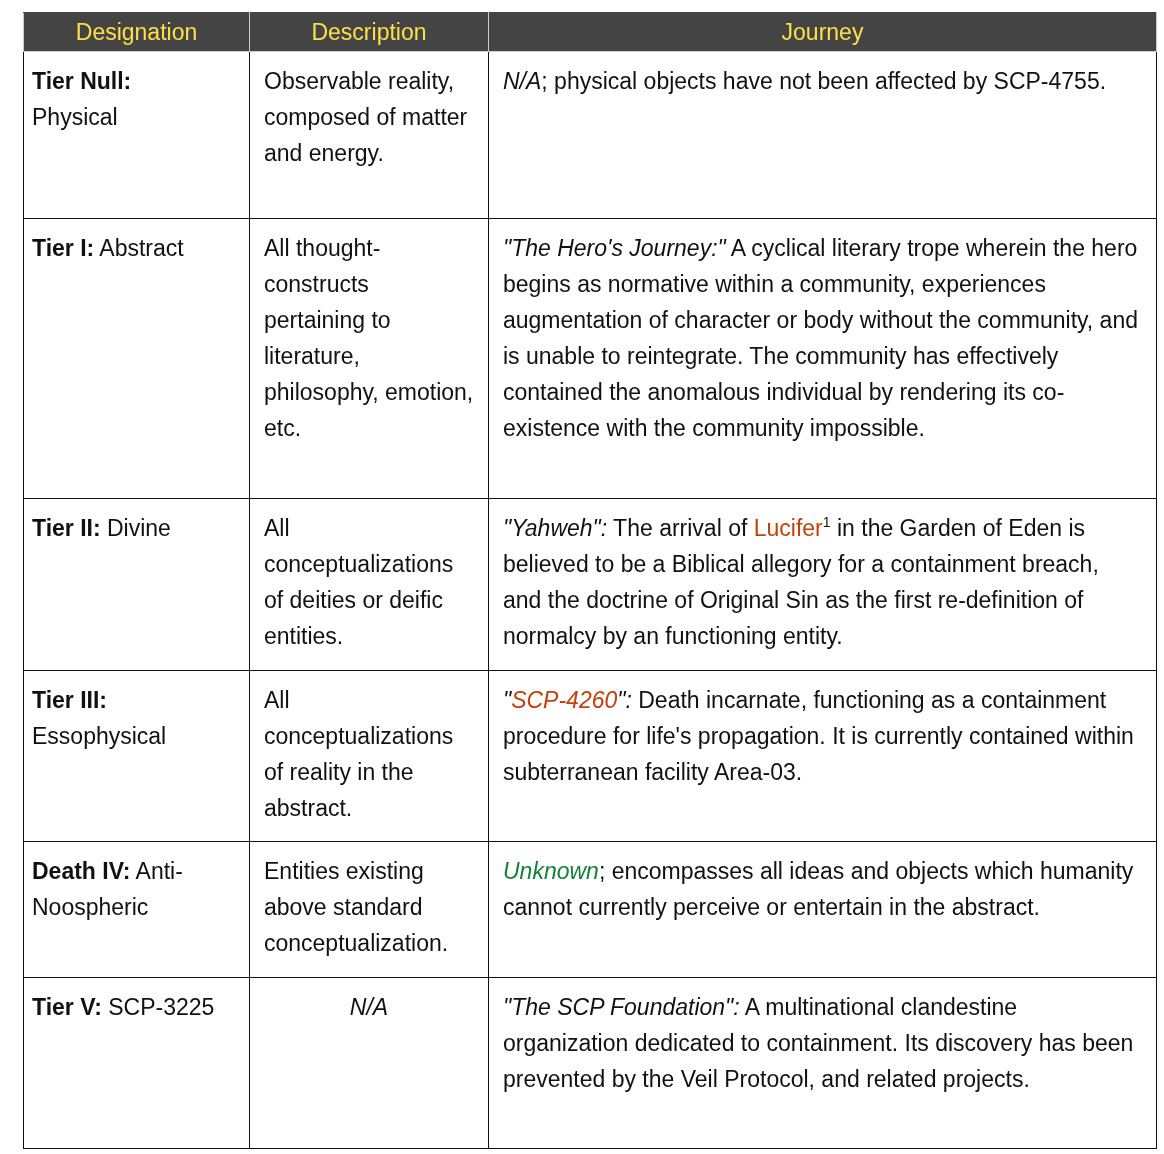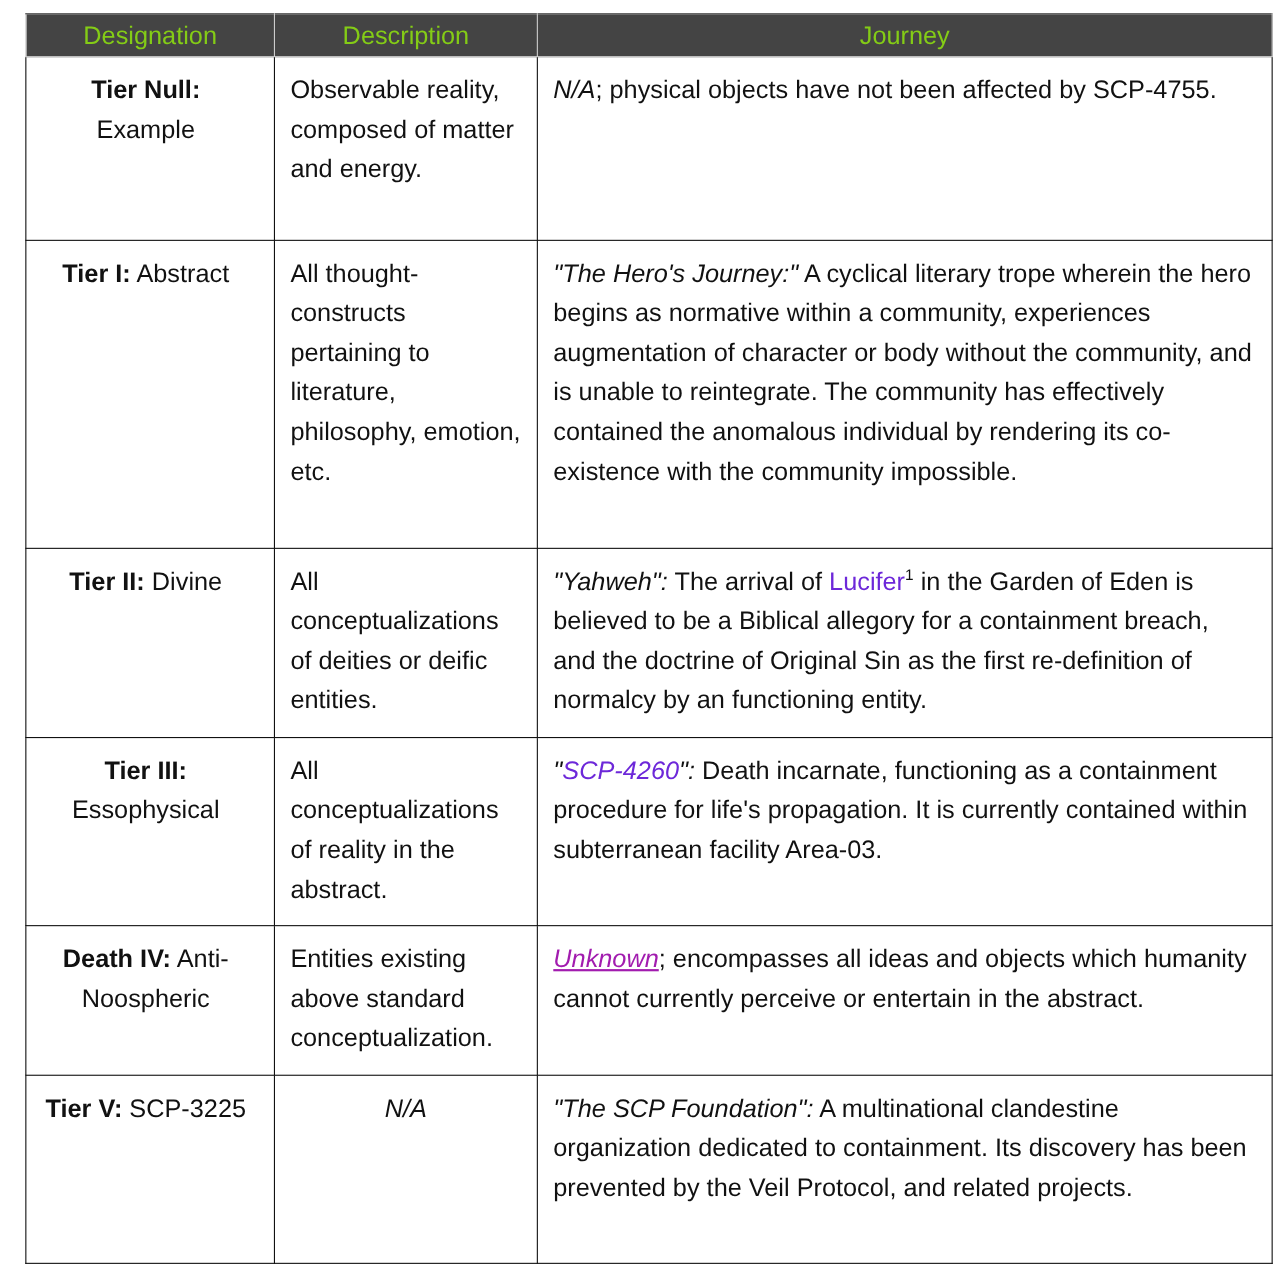--- a/index.html
+++ b/index.html
@@ -1,28 +1,28 @@
 <!DOCTYPE html>
 <html><head>
 <meta charset="utf-8">
 <style>
   html, body { margin: 0; padding: 0; background: #ffffff; }
   body { width: 1164px; height: 1154px; position: relative; font-family: "Liberation Sans", "DejaVu Sans", sans-serif; color: #111; }
   table { position: absolute; left: 23px; top: 12px; width: 1133px; border-collapse: collapse; table-layout: fixed; }
   col.c1 { width: 226px; }
   col.c2 { width: 239px; }
   col.c3 { width: 668px; }
-  th { background: #444444; color: #84cc16; font-weight: normal; font-size: 23px; height: 38px; padding: 0; border: 1px solid #cccccc; border-top: 1px solid #444; text-align: center; vertical-align: middle; }
+  th { background: #444444; color: #fde047; font-weight: normal; font-size: 23px; height: 38px; padding: 0; border: 1px solid #cccccc; border-top: 1px solid #444; text-align: center; vertical-align: middle; }
   td { border: 1.5px solid #111; vertical-align: top; font-size: 23px; line-height: 36px; padding: 11px 14px 14px 14px; }
-  td.desig { text-align: center; padding-left: 8px; padding-right: 16px; }
+  td.desig { text-align: left; padding-left: 8px; padding-right: 16px; }
   td.center { text-align: center; }
   b { font-weight: bold; }
   i { font-style: italic; }
-  .link { color: #6d28d9; }
-  .link-dark { color: #a21caf; text-decoration: underline; }
+  .link { color: #c2410c; }
+  .link-dark { color: #15803d; }
   sup { font-size: 14px; line-height: 0; vertical-align: 9px; }
   tr.r0 td { height: 141px; }
   tr.r1 td { height: 254px; }
   tr.r2 td { height: 146px; }
   tr.r3 td { height: 145px; }
   tr.r4 td { height: 110px; }
   tr.r5 td { height: 145px; }
 </style>
 </head>
 <body>
@@ -38,21 +38,21 @@
       <th>Designation</th>
       <th>Description</th>
       <th>Journey</th>
     </tr>
   </thead>
   <tbody>
 
     <tr class="r0">
       <td class="desig">
         <b>Tier Null:</b><br>
-        <span>Example</span>
+        <span>Physical</span>
       </td>
       <td>Observable reality, composed of matter and energy.</td>
       <td><i>N/A</i><span>; physical objects have not been affected by SCP-4755.</span></td>
     </tr>
 
     <tr class="r1">
       <td class="desig">
         <b>Tier I:</b> <span>Abstract</span>
       </td>
       <td>All thought-constructs pertaining to literature, philosophy, emotion, etc.</td>

